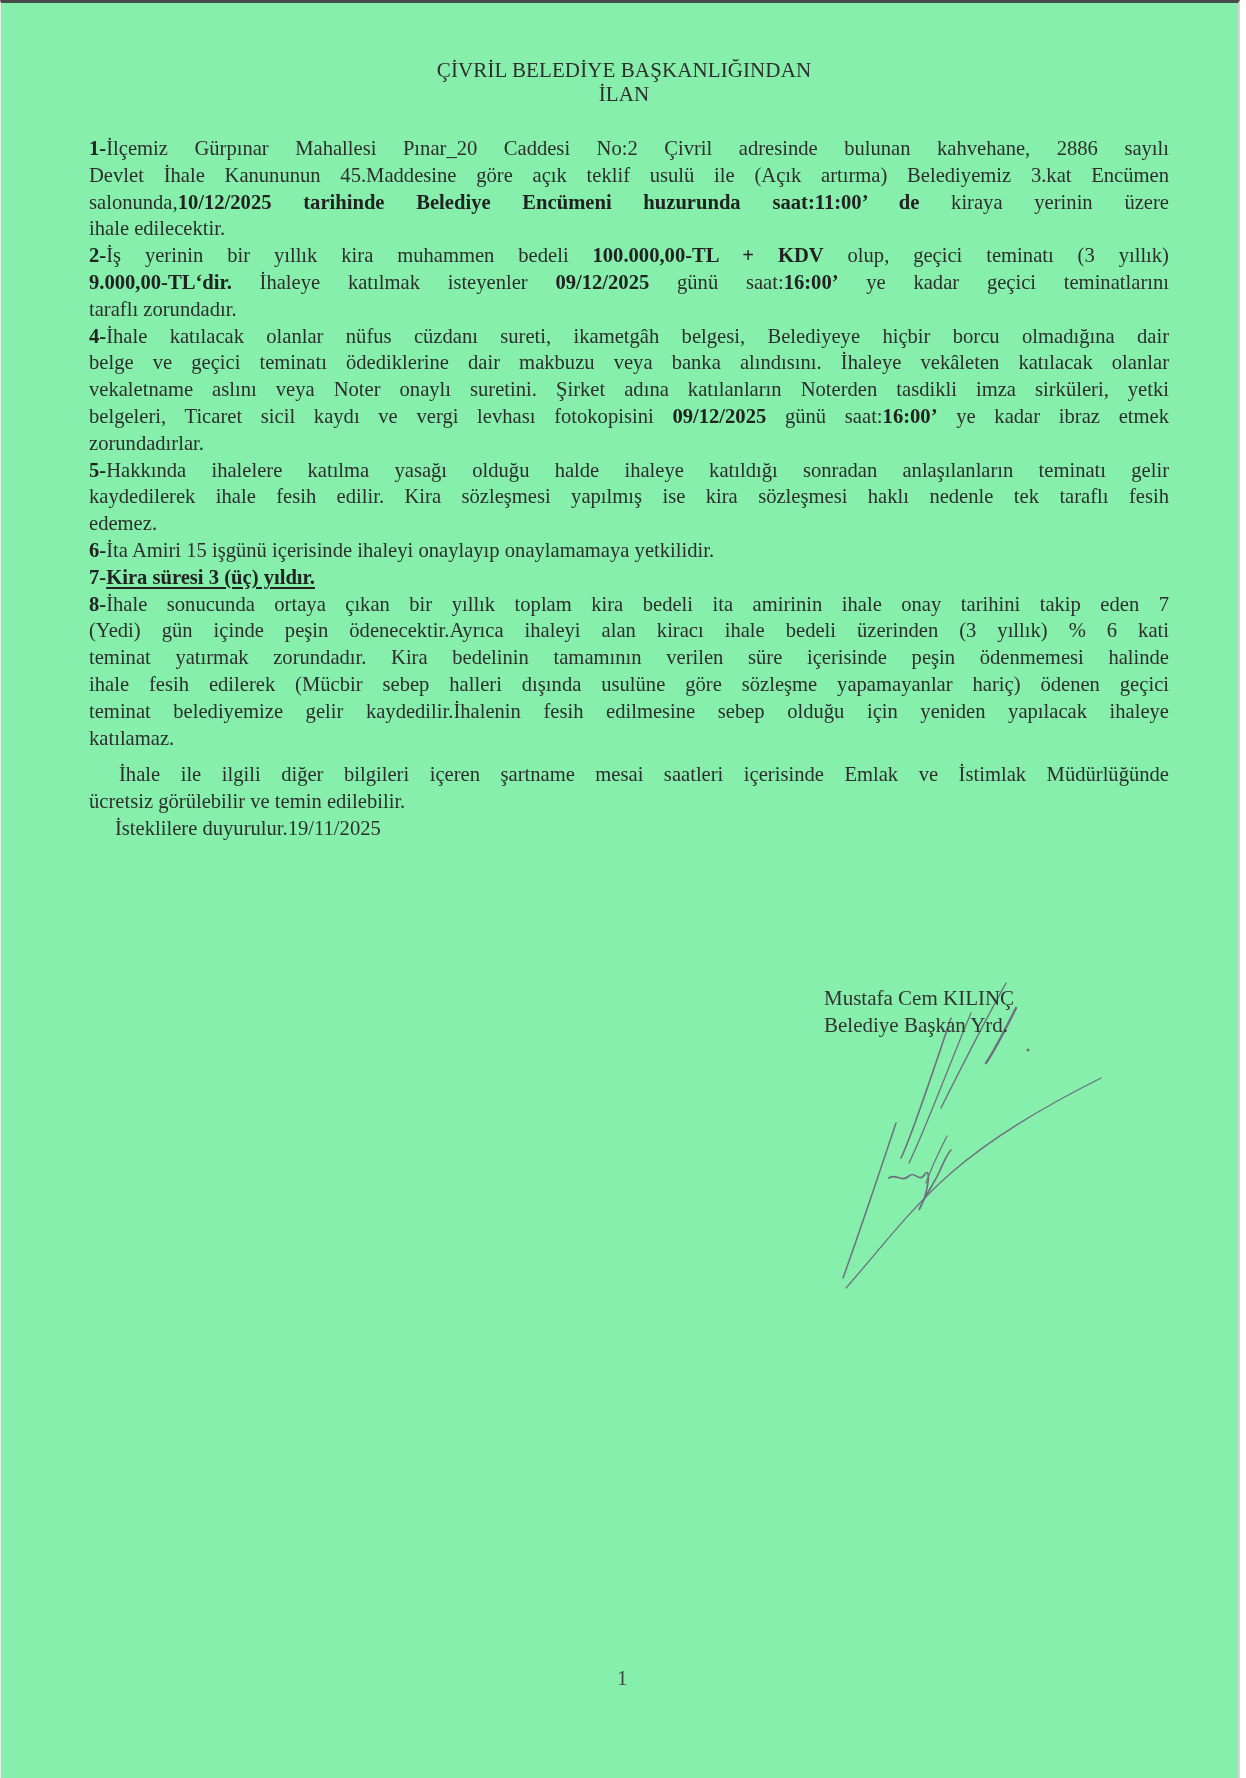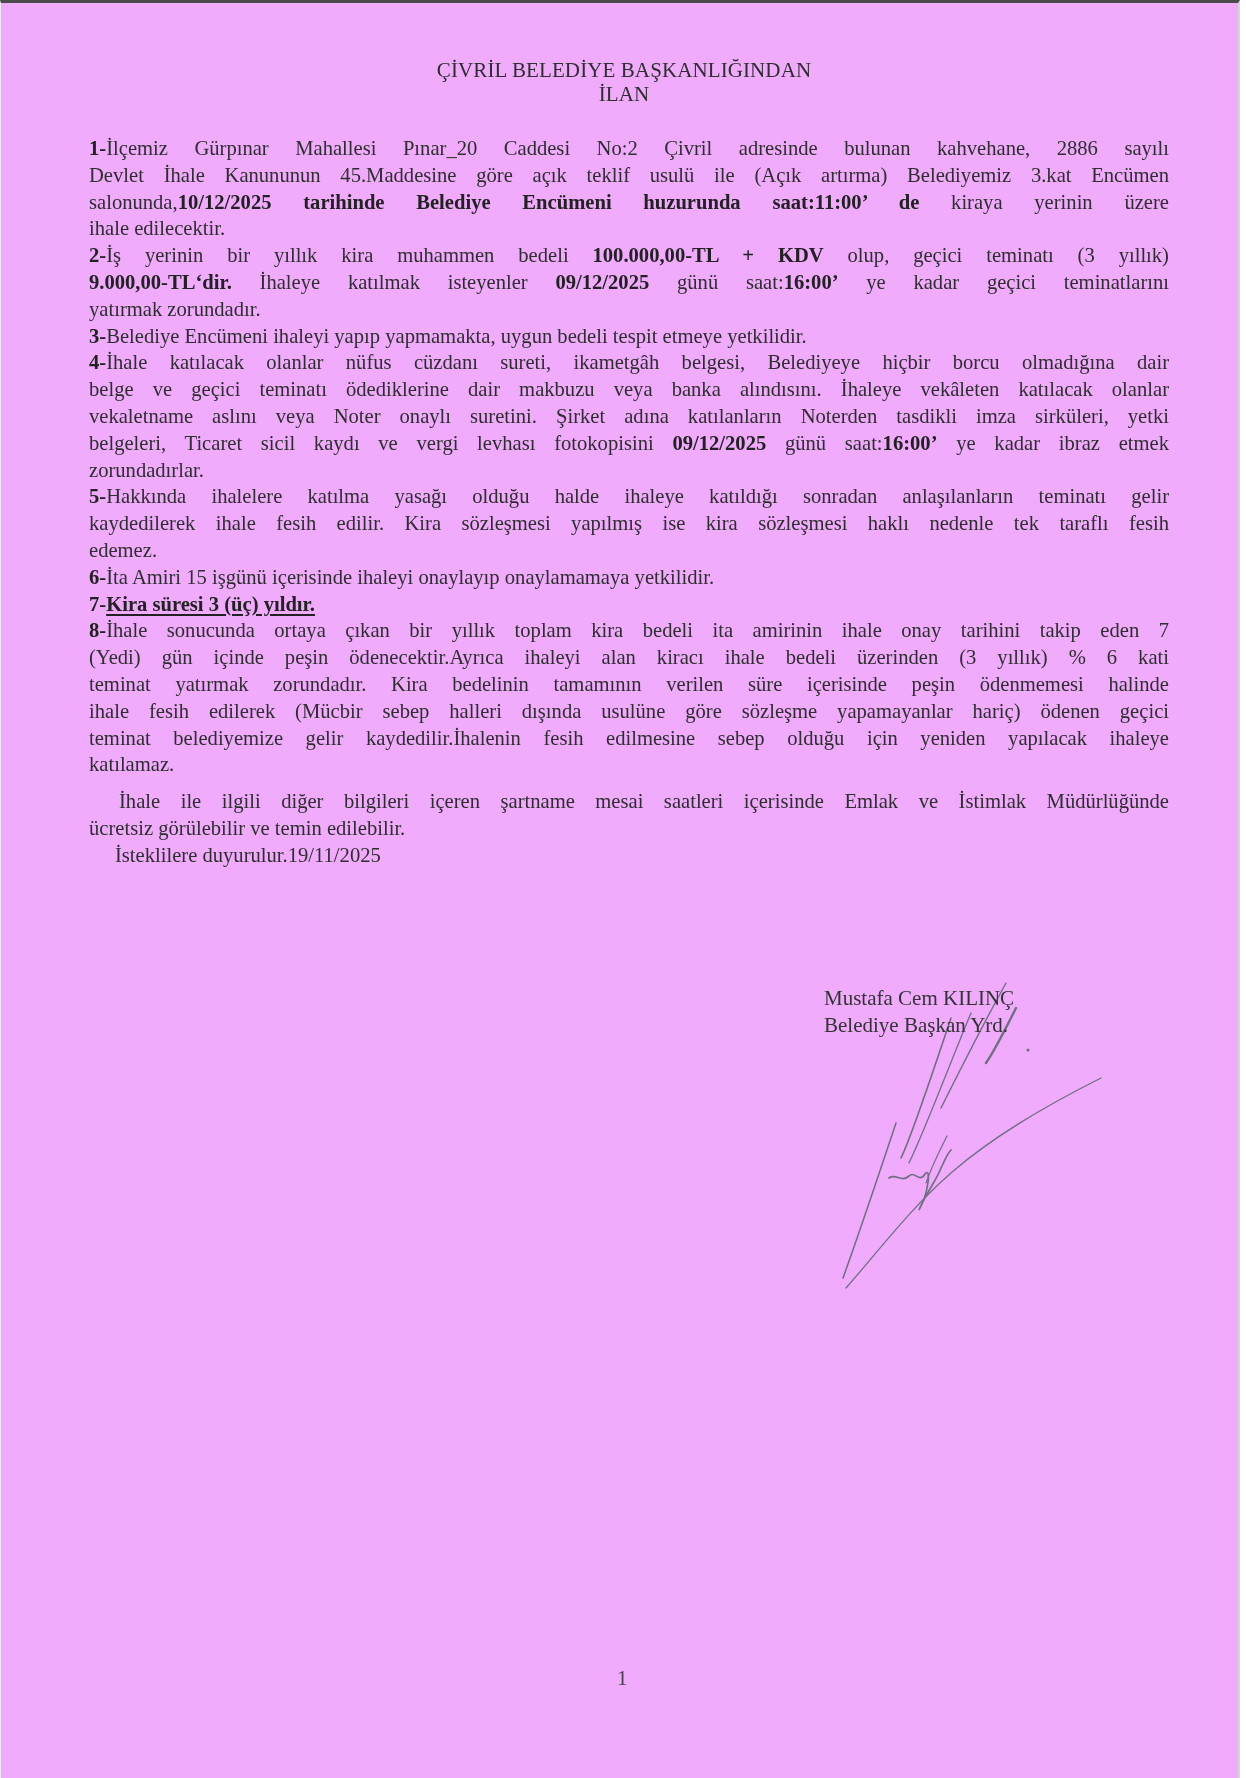--- a/index.html
+++ b/index.html
@@ -1,19 +1,19 @@
 <!DOCTYPE html>
 <html><head>
 <meta charset="utf-8">
 <style>
   html, body { margin: 0; padding: 0; background: #ffffff; }
   body { width: 1246px; height: 1778px; position: relative; overflow: hidden; }
   .page {
     position: absolute; left: 0; top: 0; width: 1240px; height: 1778px;
-    background: #f0abfc;
+    background: #86efac;
     border-top: 3px solid #4a4a4a;
     border-right: 2px solid #d6d6d6;
     border-left: 1px solid #ececec;
     box-sizing: border-box;
   }
   .doc { font-family: "Liberation Serif", "DejaVu Serif", serif; color: #2e2e2e; }
   .title {
     position: absolute; left: 0; width: 1246px; text-align: center;
     font-size: 21px; line-height: 30px; letter-spacing: 0.1px;
   }
@@ -44,24 +44,21 @@
   <div class="body" id="body">
       <div>
         <span class="line"><b>1-</b><span>İlçemiz Gürpınar Mahallesi Pınar_20 Caddesi No:2 Çivril adresinde bulunan kahvehane, 2886 sayılı</span></span>
         <span class="line"><span>Devlet İhale Kanununun 45.Maddesine göre açık teklif usulü ile (Açık artırma) Belediyemiz 3.kat Encümen</span></span>
         <span class="line"><span>salonunda,</span><b>10/12/2025 tarihinde Belediye Encümeni huzurunda saat:11:00’ de</b><span> kiraya yerinin üzere</span></span>
         <span class="line last"><span>ihale edilecektir.</span></span>
       </div>
       <div>
         <span class="line"><b>2-</b><span>İş yerinin bir yıllık kira muhammen bedeli </span><b>100.000,00-TL + KDV</b><span> olup, geçici teminatı (3 yıllık)</span></span>
         <span class="line"><b>9.000,00-TL‘dir.</b><span> İhaleye katılmak isteyenler </span><b>09/12/2025</b><span> günü saat:</span><b>16:00’</b><span> ye kadar geçici teminatlarını</span></span>
-        <span class="line last"><span>yatırmak zorundadır.</span></span>
-      </div>
-      <div>
-        <span class="line last"><b>3-</b><span>Belediye Encümeni ihaleyi yapıp yapmamakta, uygun bedeli tespit etmeye yetkilidir.</span></span>
+        <span class="line last"><span>taraflı zorundadır.</span></span>
       </div>
       <div>
         <span class="line"><b>4-</b><span>İhale katılacak olanlar nüfus cüzdanı sureti, ikametgâh belgesi, Belediyeye hiçbir borcu olmadığına dair</span></span>
         <span class="line"><span>belge ve geçici teminatı ödediklerine dair makbuzu veya banka alındısını. İhaleye vekâleten katılacak olanlar</span></span>
         <span class="line"><span>vekaletname aslını veya Noter onaylı suretini. Şirket adına katılanların Noterden tasdikli imza sirküleri, yetki</span></span>
         <span class="line"><span>belgeleri, Ticaret sicil kaydı ve vergi levhası fotokopisini </span><b>09/12/2025</b><span> günü saat:</span><b>16:00’</b><span> ye kadar ibraz etmek</span></span>
         <span class="line last"><span>zorundadırlar.</span></span>
       </div>
       <div>
         <span class="line"><b>5-</b><span>Hakkında ihalelere katılma yasağı olduğu halde ihaleye katıldığı sonradan anlaşılanların teminatı gelir</span></span>

